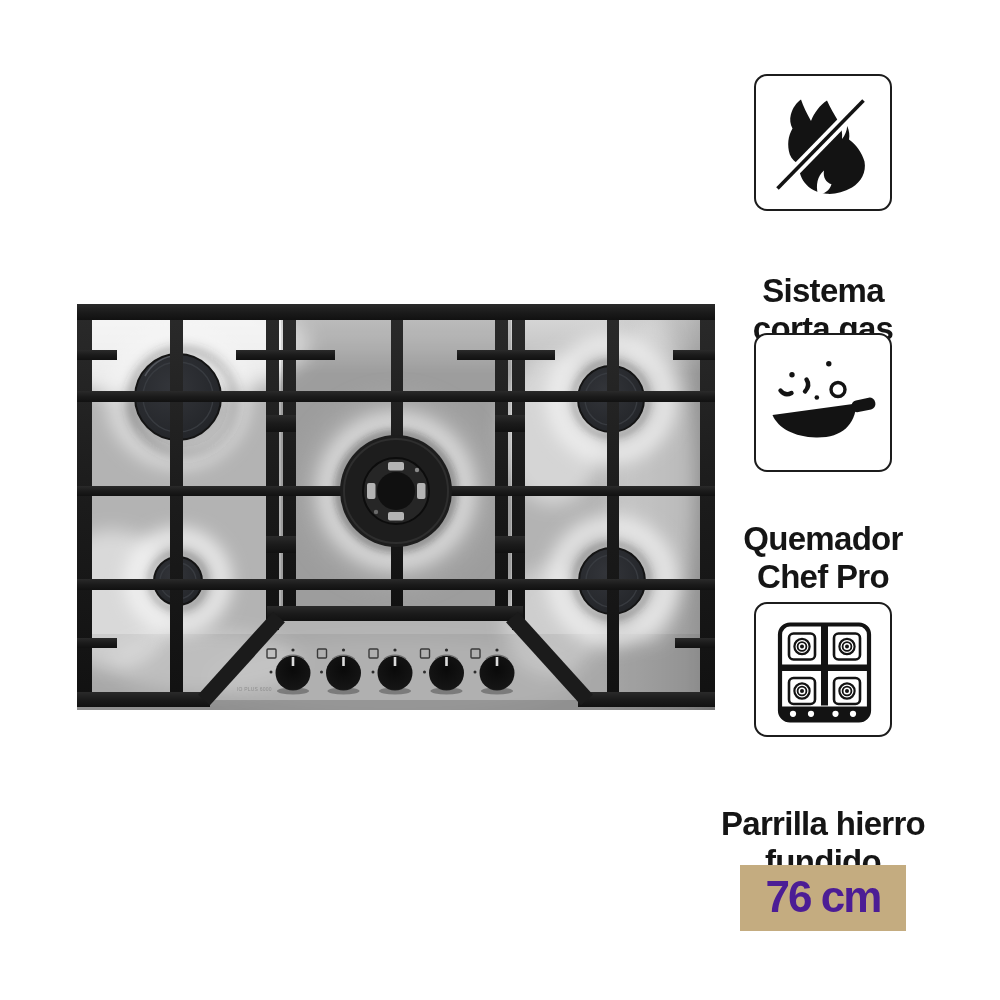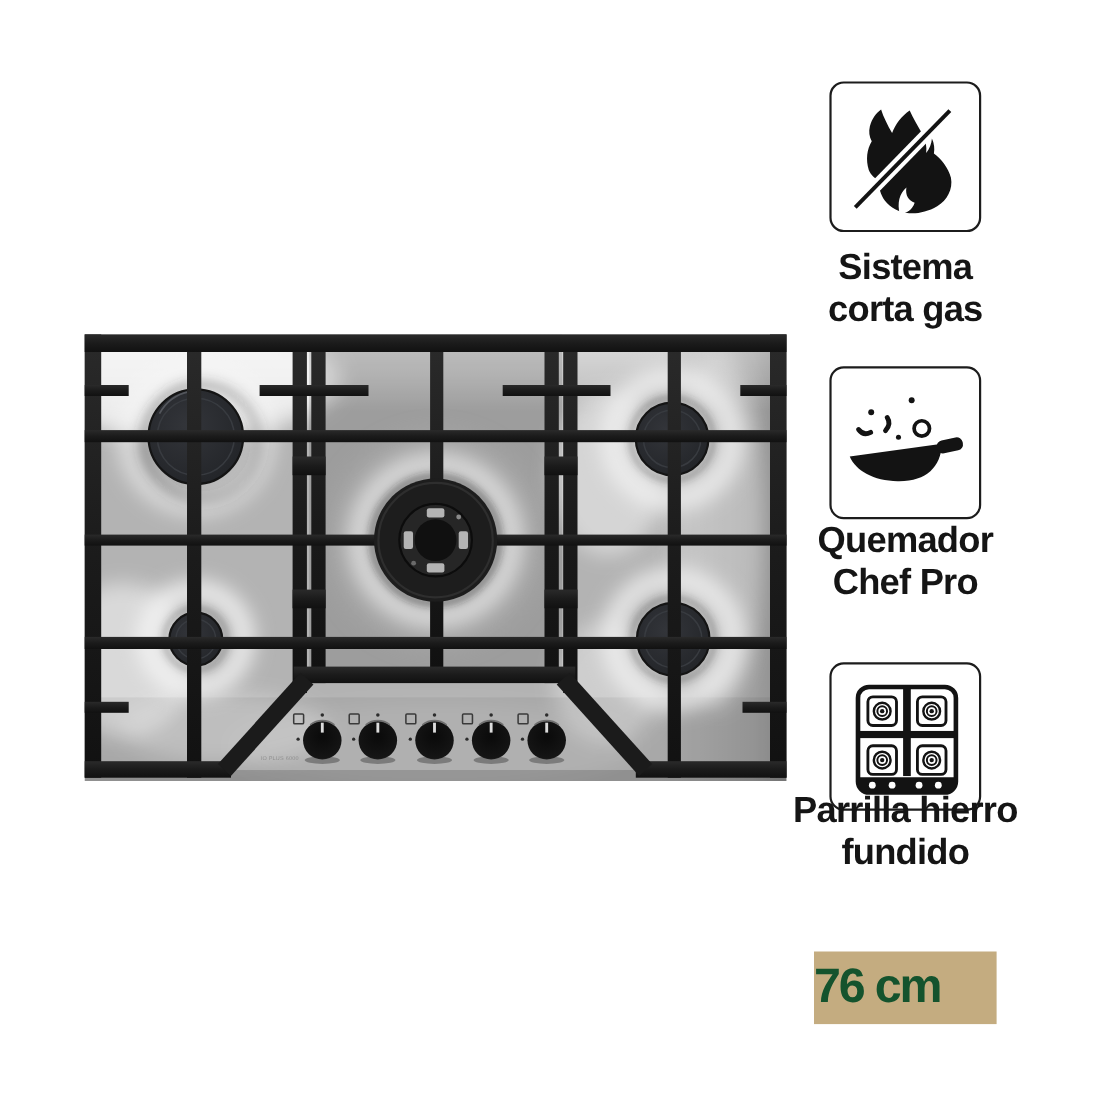--- a/index.html
+++ b/index.html
@@ -1,18 +1,18 @@
 <!DOCTYPE html>
 <html><head>
 <meta charset="utf-8">
 <style>
 html,body{margin:0;padding:0;background:#ffffff;}
 body{width:1000px;height:1000px;position:relative;font-family:"Liberation Sans",sans-serif;overflow:hidden;}
 .abs{position:absolute;}
-.feat{position:absolute;text-align:center;font-weight:bold;color:#151515;font-size:33px;line-height:38px;letter-spacing:-0.7px;width:300px;left:673px;}
+.feat{position:absolute;text-align:center;font-weight:bold;color:#151515;font-size:33px;line-height:38px;letter-spacing:-0.7px;width:300px;left:673px;margin-top:48px;}
 .ibox{position:absolute;left:754px;width:134px;border:2px solid #1c1c1c;border-radius:13px;background:#fff;}
 </style>
 </head>
 <body>
 
 <svg class="abs" style="left:0;top:0" width="1000" height="1000" viewBox="0 0 1000 1000">
   <defs>
     <linearGradient id="steelH" x1="0" y1="0" x2="1" y2="0">
       <stop offset="0" stop-color="#cfcfcf"></stop>
       <stop offset="0.07" stop-color="#dadada"></stop>
@@ -284,15 +284,15 @@
       <circle cx="92" cy="89" r="2"></circle>
   </g>
   <g fill="#ffffff">
     <circle cx="38" cy="111.8" r="3.1"></circle>
       <circle cx="56" cy="111.8" r="3.1"></circle>
     <circle cx="80.5" cy="111.8" r="3.1"></circle>
       <circle cx="98" cy="111.8" r="3.1"></circle>
   </g>
 </svg>
 
-<div class="feat" style="top:717px;">Parrilla hierro<br>fundido</div>
-
-<div class="abs" style="left:740px;top:865px;width:166px;height:66px;background:#c4ac80;color:#14532d;font-weight:bold;font-size:44px;letter-spacing:-2px;text-align:left;line-height:64px;">76 cm</div>
+<div class="feat" style="top:757px;">Parrilla hierro<br>fundido</div>
+
+<div class="abs" style="left:740px;top:865px;width:166px;height:66px;background:#c4ac80;color:#4c1d95;font-weight:bold;font-size:44px;letter-spacing:-2px;text-align:center;line-height:64px;">76 cm</div>
 
 </body></html>

